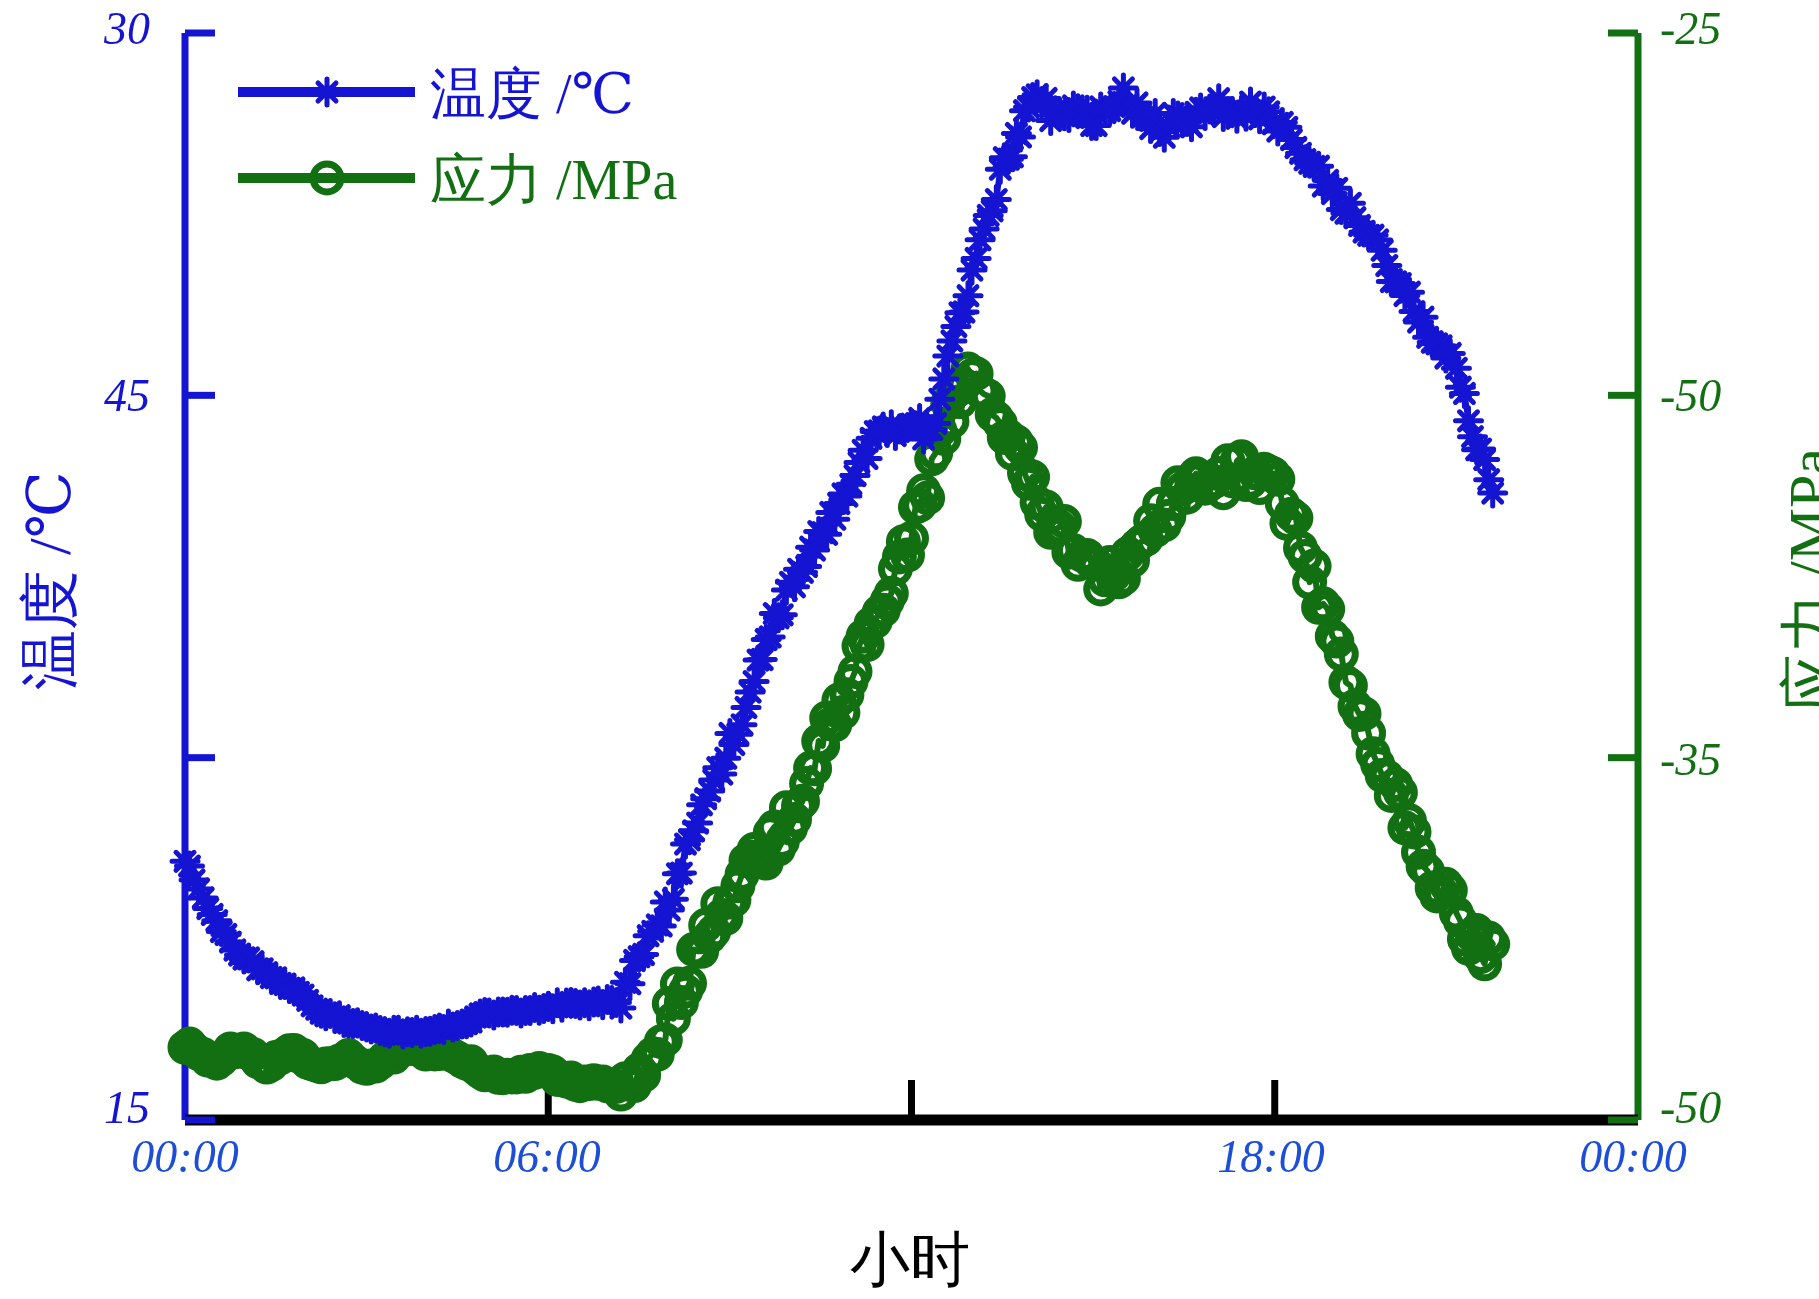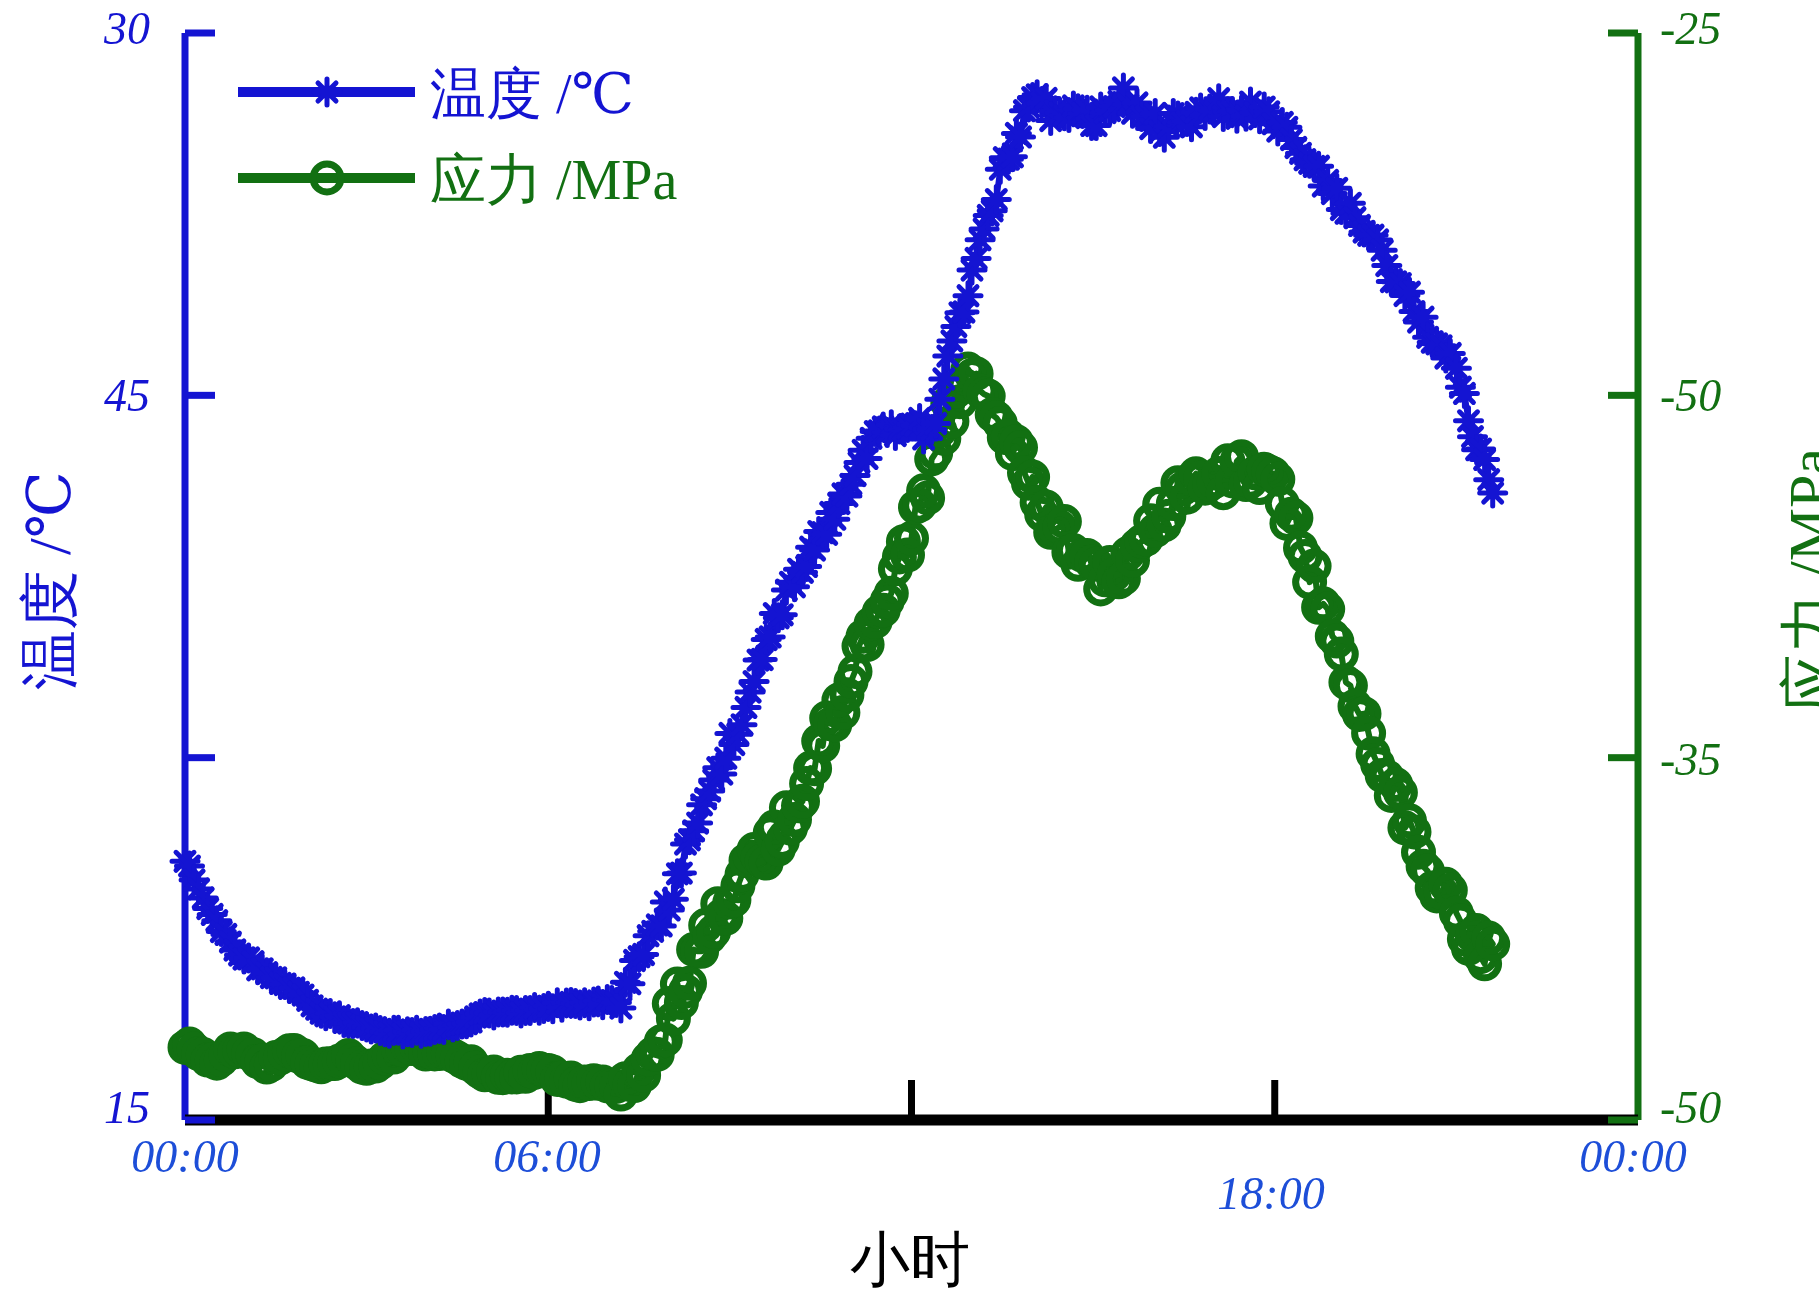--- a/index.html
+++ b/index.html
@@ -730,20 +730,20 @@
   <div class="tick-text tick-left" style="left:0px; width:150px; top:369px;">45</div>
   <div class="tick-text tick-left" style="left:0px; width:150px; top:1081px;">15</div>
 
   <div class="tick-text tick-right" style="left:1660px; top:2px;">-25</div>
   <div class="tick-text tick-right" style="left:1660px; top:369px;">-50</div>
   <div class="tick-text tick-right" style="left:1660px; top:733px;">-35</div>
   <div class="tick-text tick-right" style="left:1660px; top:1081px;">-50</div>
 
   <div class="tick-text tick-bot" style="left:55px;  width:260px; top:1130px;">00:00</div>
   <div class="tick-text tick-bot" style="left:417px; width:260px; top:1130px;">06:00</div>
-  <div class="tick-text tick-bot" style="left:1141px;width:260px; top:1130px;margin-top:37px;">18:00</div>
+  <div class="tick-text tick-bot" style="left:1141px;width:260px; top:1130px;">18:00</div>
   <div class="tick-text tick-bot" style="left:1503px;width:260px; top:1130px;">00:00</div>
 
   <div class="axis-label-left" style="left:-150px; top:540px; width:400px; text-align:center; transform:rotate(-90deg);">温度 /℃</div>
   <div class="axis-label-right" style="left:1610px; top:540px; width:400px; text-align:center; transform:rotate(-90deg);">应力 /MPa</div>
   <div class="axis-label-bottom" style="left:760px; top:1220px; width:300px; text-align:center;">小时</div>
 
 </div>
 
 </body></html>

